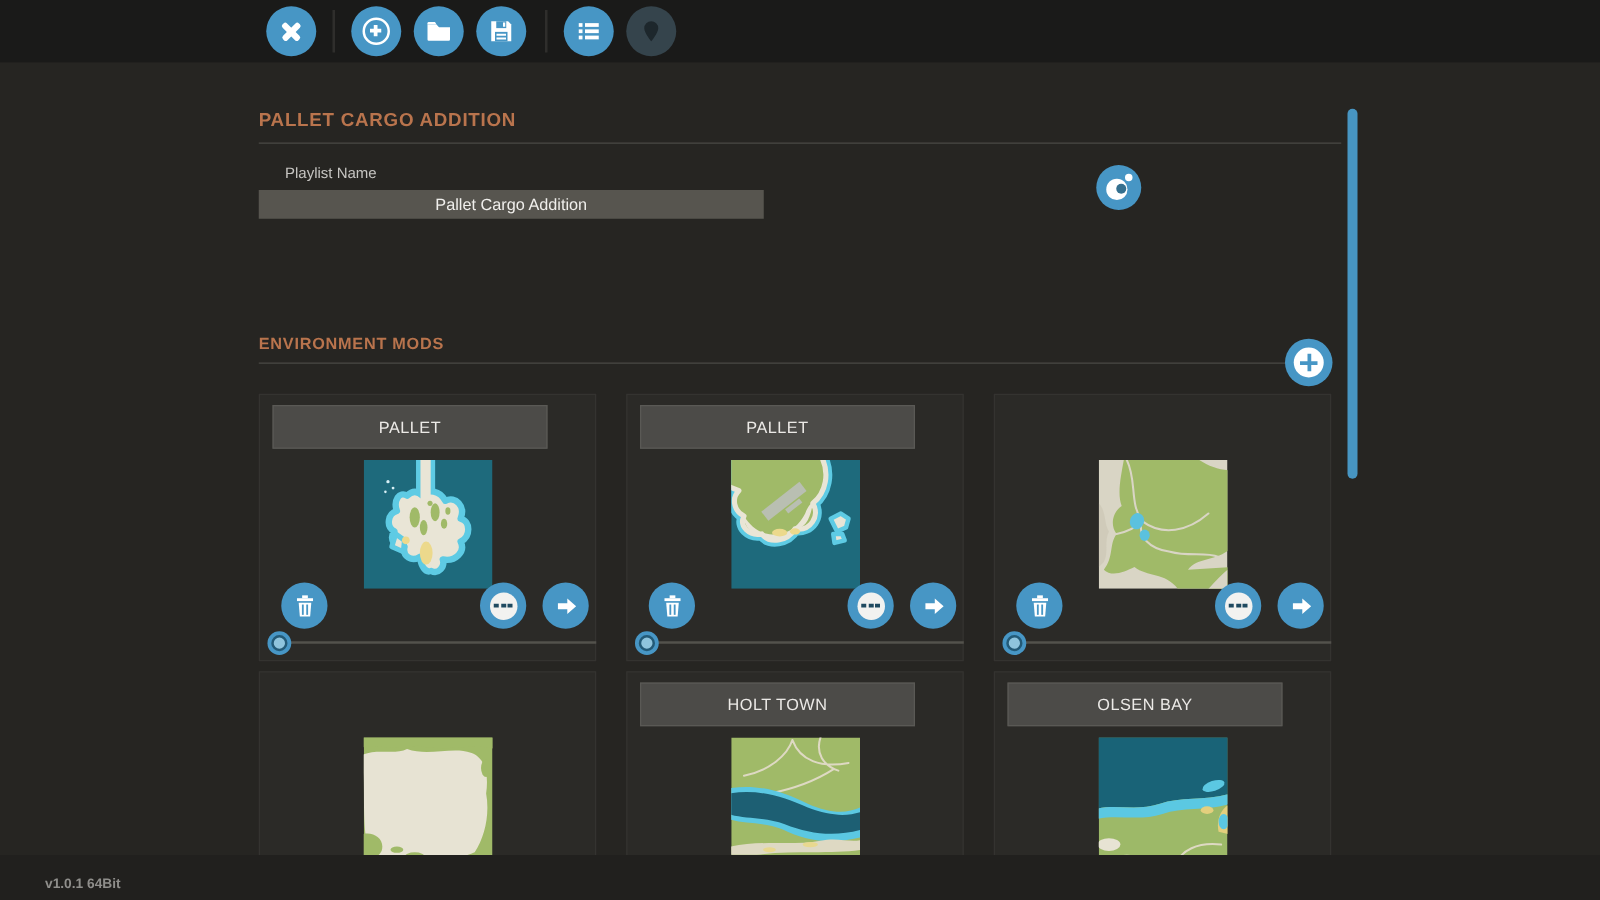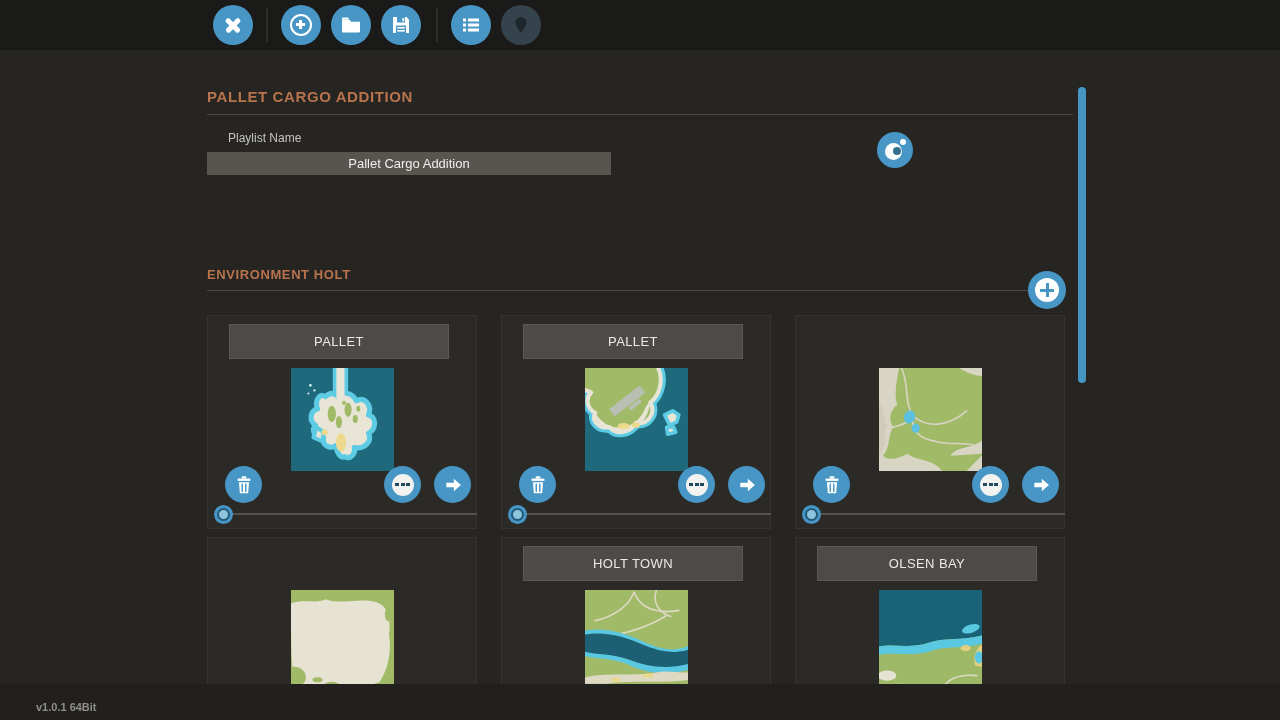--- a/index.html
+++ b/index.html
@@ -60,21 +60,21 @@
     background:#57554f; border:none; outline:none; color:#f0efec;
     font-family:"Liberation Sans", sans-serif; font-size:13px; text-align:center;
   }
   .scrollbar { position:absolute; left:1078px; top:37px; width:8px; height:296px; background:#4795c2; border-radius:4px; }
   
   .card {
     position:absolute; width:270px; height:214px;
     background:#2b2a27; border:1px solid #343330;
   }
   .card-header {
-    position:absolute; left:21px; top:8px; width:220px; height:35px;
+    position:absolute; left:10px; top:8px; width:220px; height:35px;
     background:#4c4b48; border:1px solid #5a5955;
     display:flex; align-items:center; justify-content:center;
     font-size:13px; letter-spacing:0.4px; color:#eceae7;
   }
   .map { position:absolute; left:83px; top:52px; width:103px; height:103px; }
   .map svg { display:block; width:103px; height:103px; }
   .card .btn-trash { left:17px; top:150px; }
   .card .btn-dots  { left:176px; top:150px; }
   .card .btn-arrow { left:226px; top:150px; }
   .slider-track { position:absolute; left:15px; top:197px; width:254px; height:2px; background:#53524c; }
@@ -140,21 +140,21 @@
   <input class="nameinput" type="text" value="Pallet Cargo Addition" style="">
 
   <div class="cbtn d36" style="left:877px; top:82px;">
     <div class="bomb">
       <div class="body"></div>
         <div class="hole"></div>
         <div class="spark"></div>
     </div>
   </div>
 
-  <div class="h-orange" style="left:207px; top:217px; font-size:13px;">ENVIRONMENT HOLT</div>
+  <div class="h-orange" style="left:207px; top:217px; font-size:13px;">ENVIRONMENT MODS</div>
   <div class="divider" style="left:207px; top:240px; width:822px;"></div>
   <div class="cbtn d38" style="left:1028px; top:221px;">
     <div class="plusdisc"></div>
   </div>
 
   <div class="scrollbar"></div>
 
   <div class="card" style="left:207px; top:265px;">
     <div class="card-header">PALLET</div>
     <div class="map">

